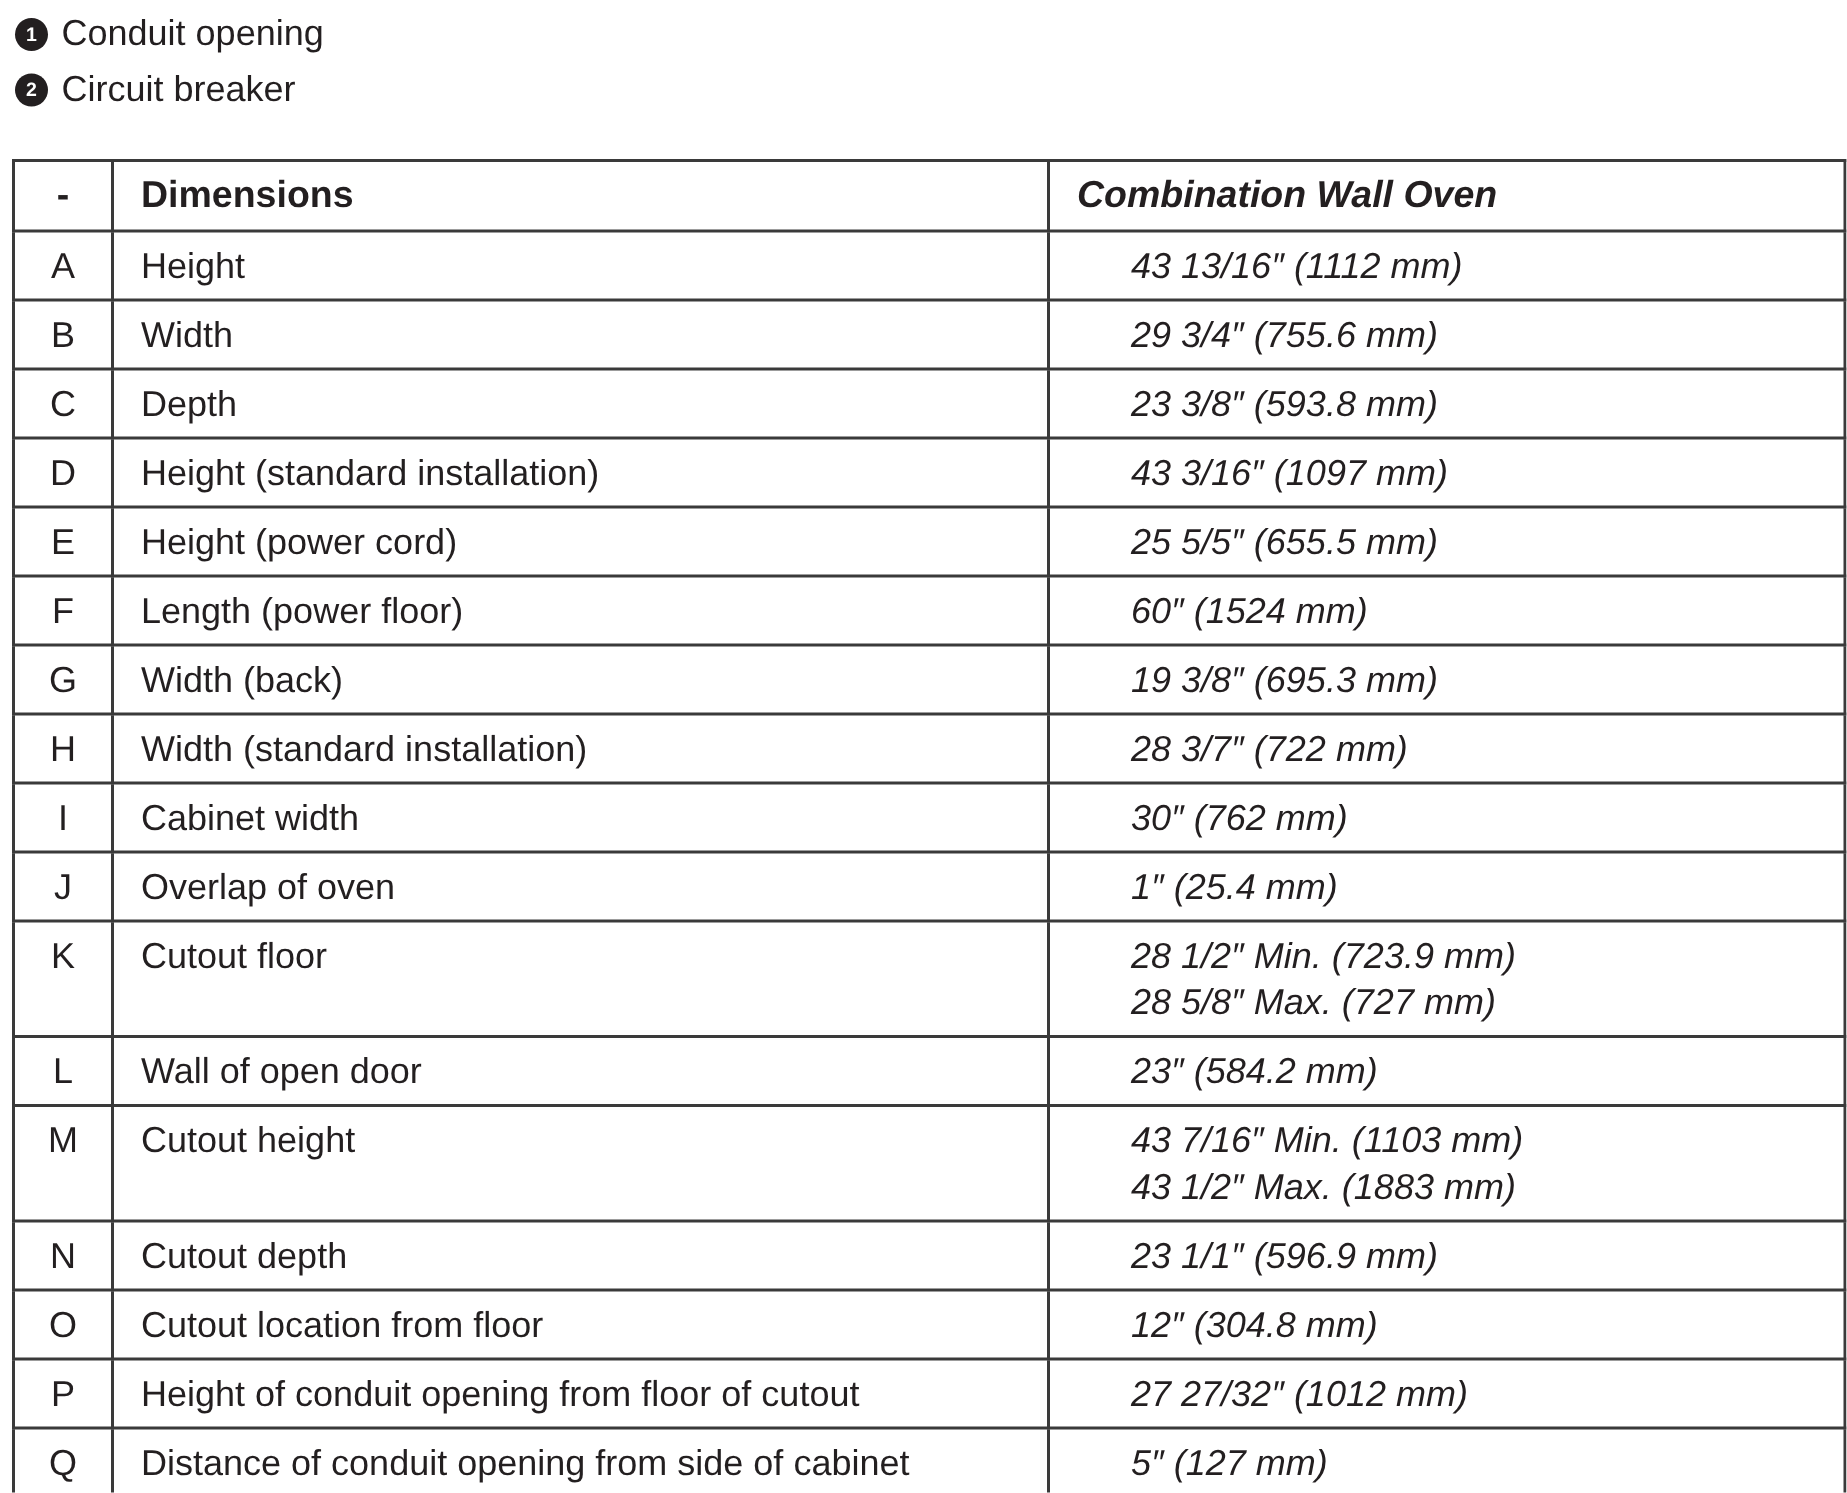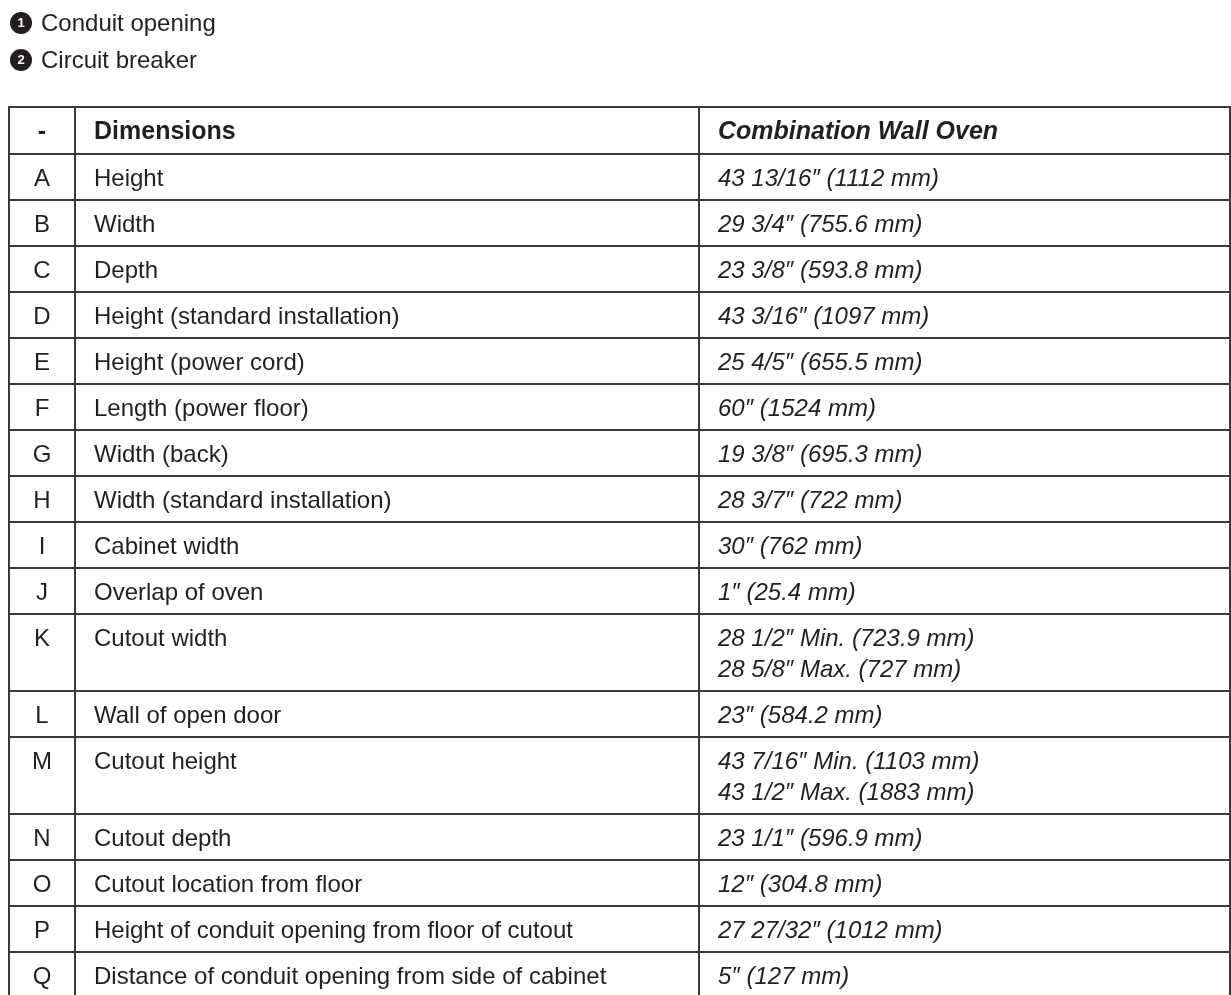--- a/index.html
+++ b/index.html
@@ -64,21 +64,21 @@
     font-size: 25px;
     padding-top: 7px;
     padding-bottom: 7px;
   }
   col.c-key { width: 66px; }
   col.c-dim { width: 624px; }
   col.c-val { width: 531px; }
   .k { text-align: center !important; }
   .d { padding-left: 18px !important; }
   .v { padding-left: 18px !important; font-style: italic; }
-  .line { display: block; }
+  .line { display: block; margin-left: 36px; }
 </style>
 </head>
 <body>
 
 <div class="legend">
   <div class="legend-item">
     <span class="legend-badge">1</span>
     <span>Conduit opening</span>
   </div>
   <div class="legend-item">
@@ -126,21 +126,21 @@
         <td class="k">D</td>
         <td class="d">Height (standard installation)</td>
         <td class="v">
           <span class="line">43 3/16″ (1097 mm)</span>
         </td>
       </tr>
       <tr>
         <td class="k">E</td>
         <td class="d">Height (power cord)</td>
         <td class="v">
-          <span class="line">25 4/5″ (655.5 mm)</span>
+          <span class="line">25 5/5″ (655.5 mm)</span>
         </td>
       </tr>
       <tr>
         <td class="k">F</td>
         <td class="d">Length (power floor)</td>
         <td class="v">
           <span class="line">60″ (1524 mm)</span>
         </td>
       </tr>
       <tr>
@@ -166,21 +166,21 @@
       </tr>
       <tr>
         <td class="k">J</td>
         <td class="d">Overlap of oven</td>
         <td class="v">
           <span class="line">1″ (25.4 mm)</span>
         </td>
       </tr>
       <tr>
         <td class="k">K</td>
-        <td class="d">Cutout width</td>
+        <td class="d">Cutout floor</td>
         <td class="v">
           <span class="line">28 1/2″ Min. (723.9 mm)</span>
           <span class="line">28 5/8″ Max. (727 mm)</span>
         </td>
       </tr>
       <tr>
         <td class="k">L</td>
         <td class="d">Wall of open door</td>
         <td class="v">
           <span class="line">23″ (584.2 mm)</span>

